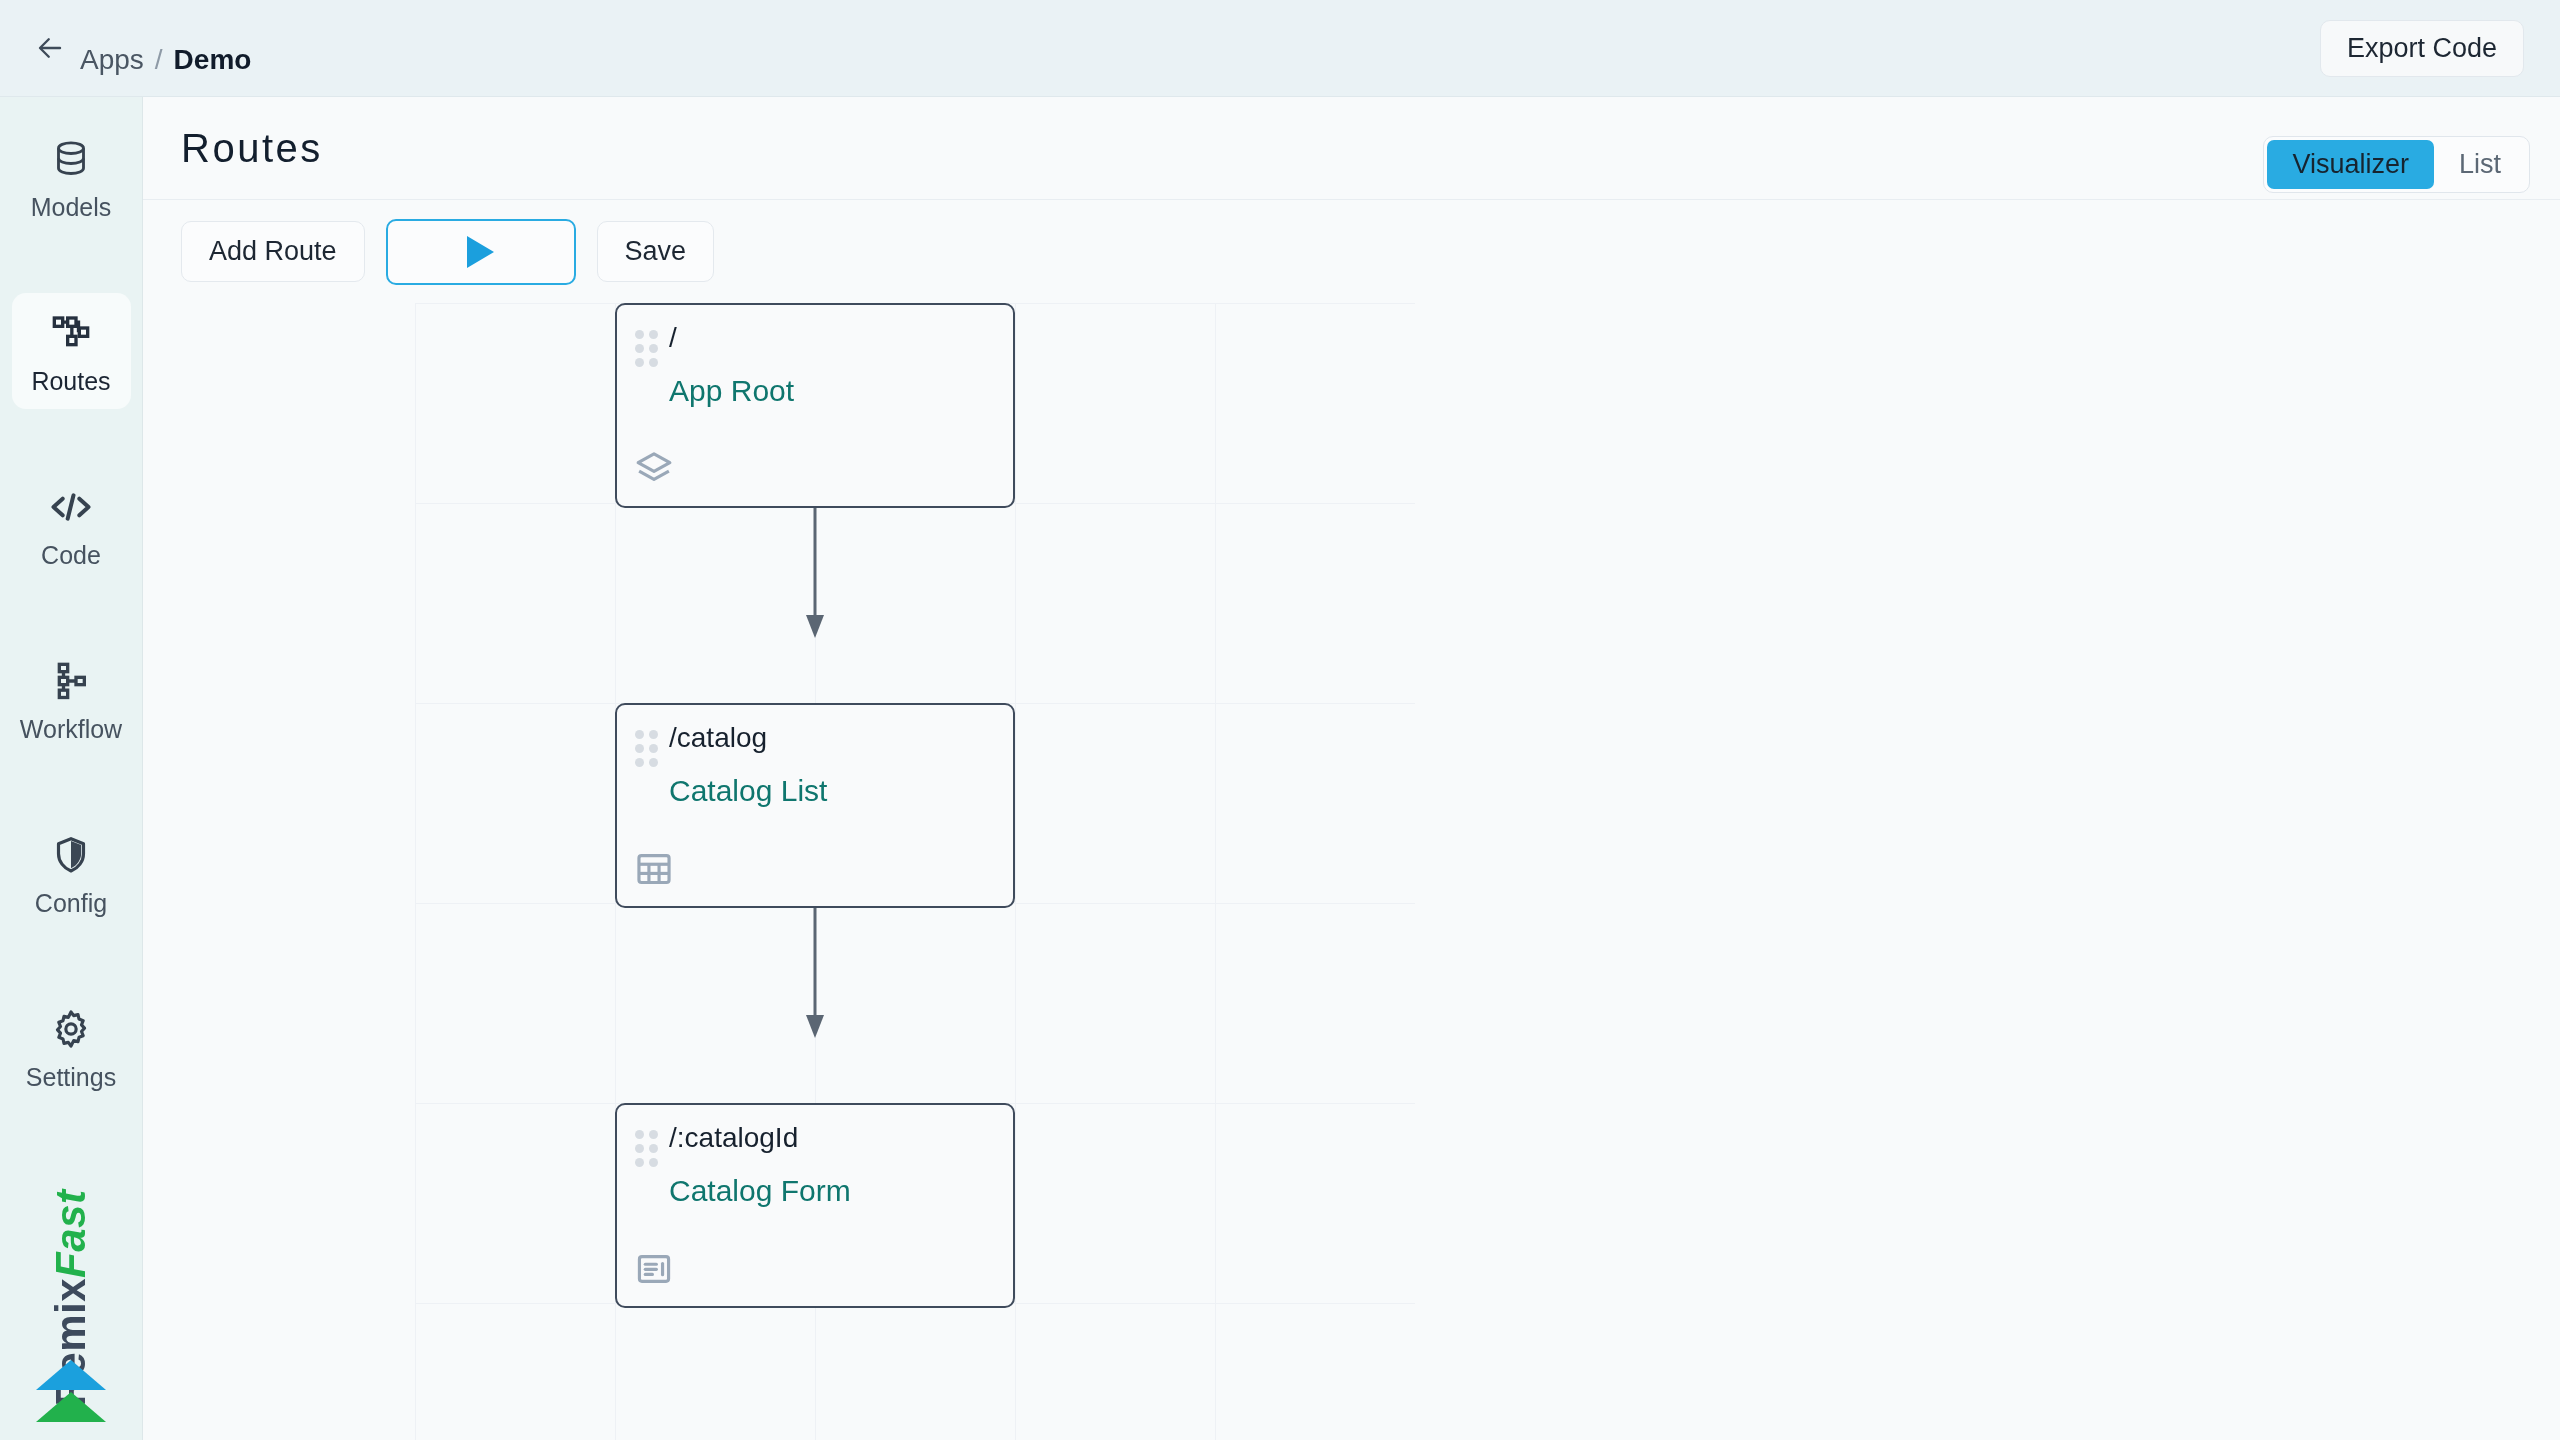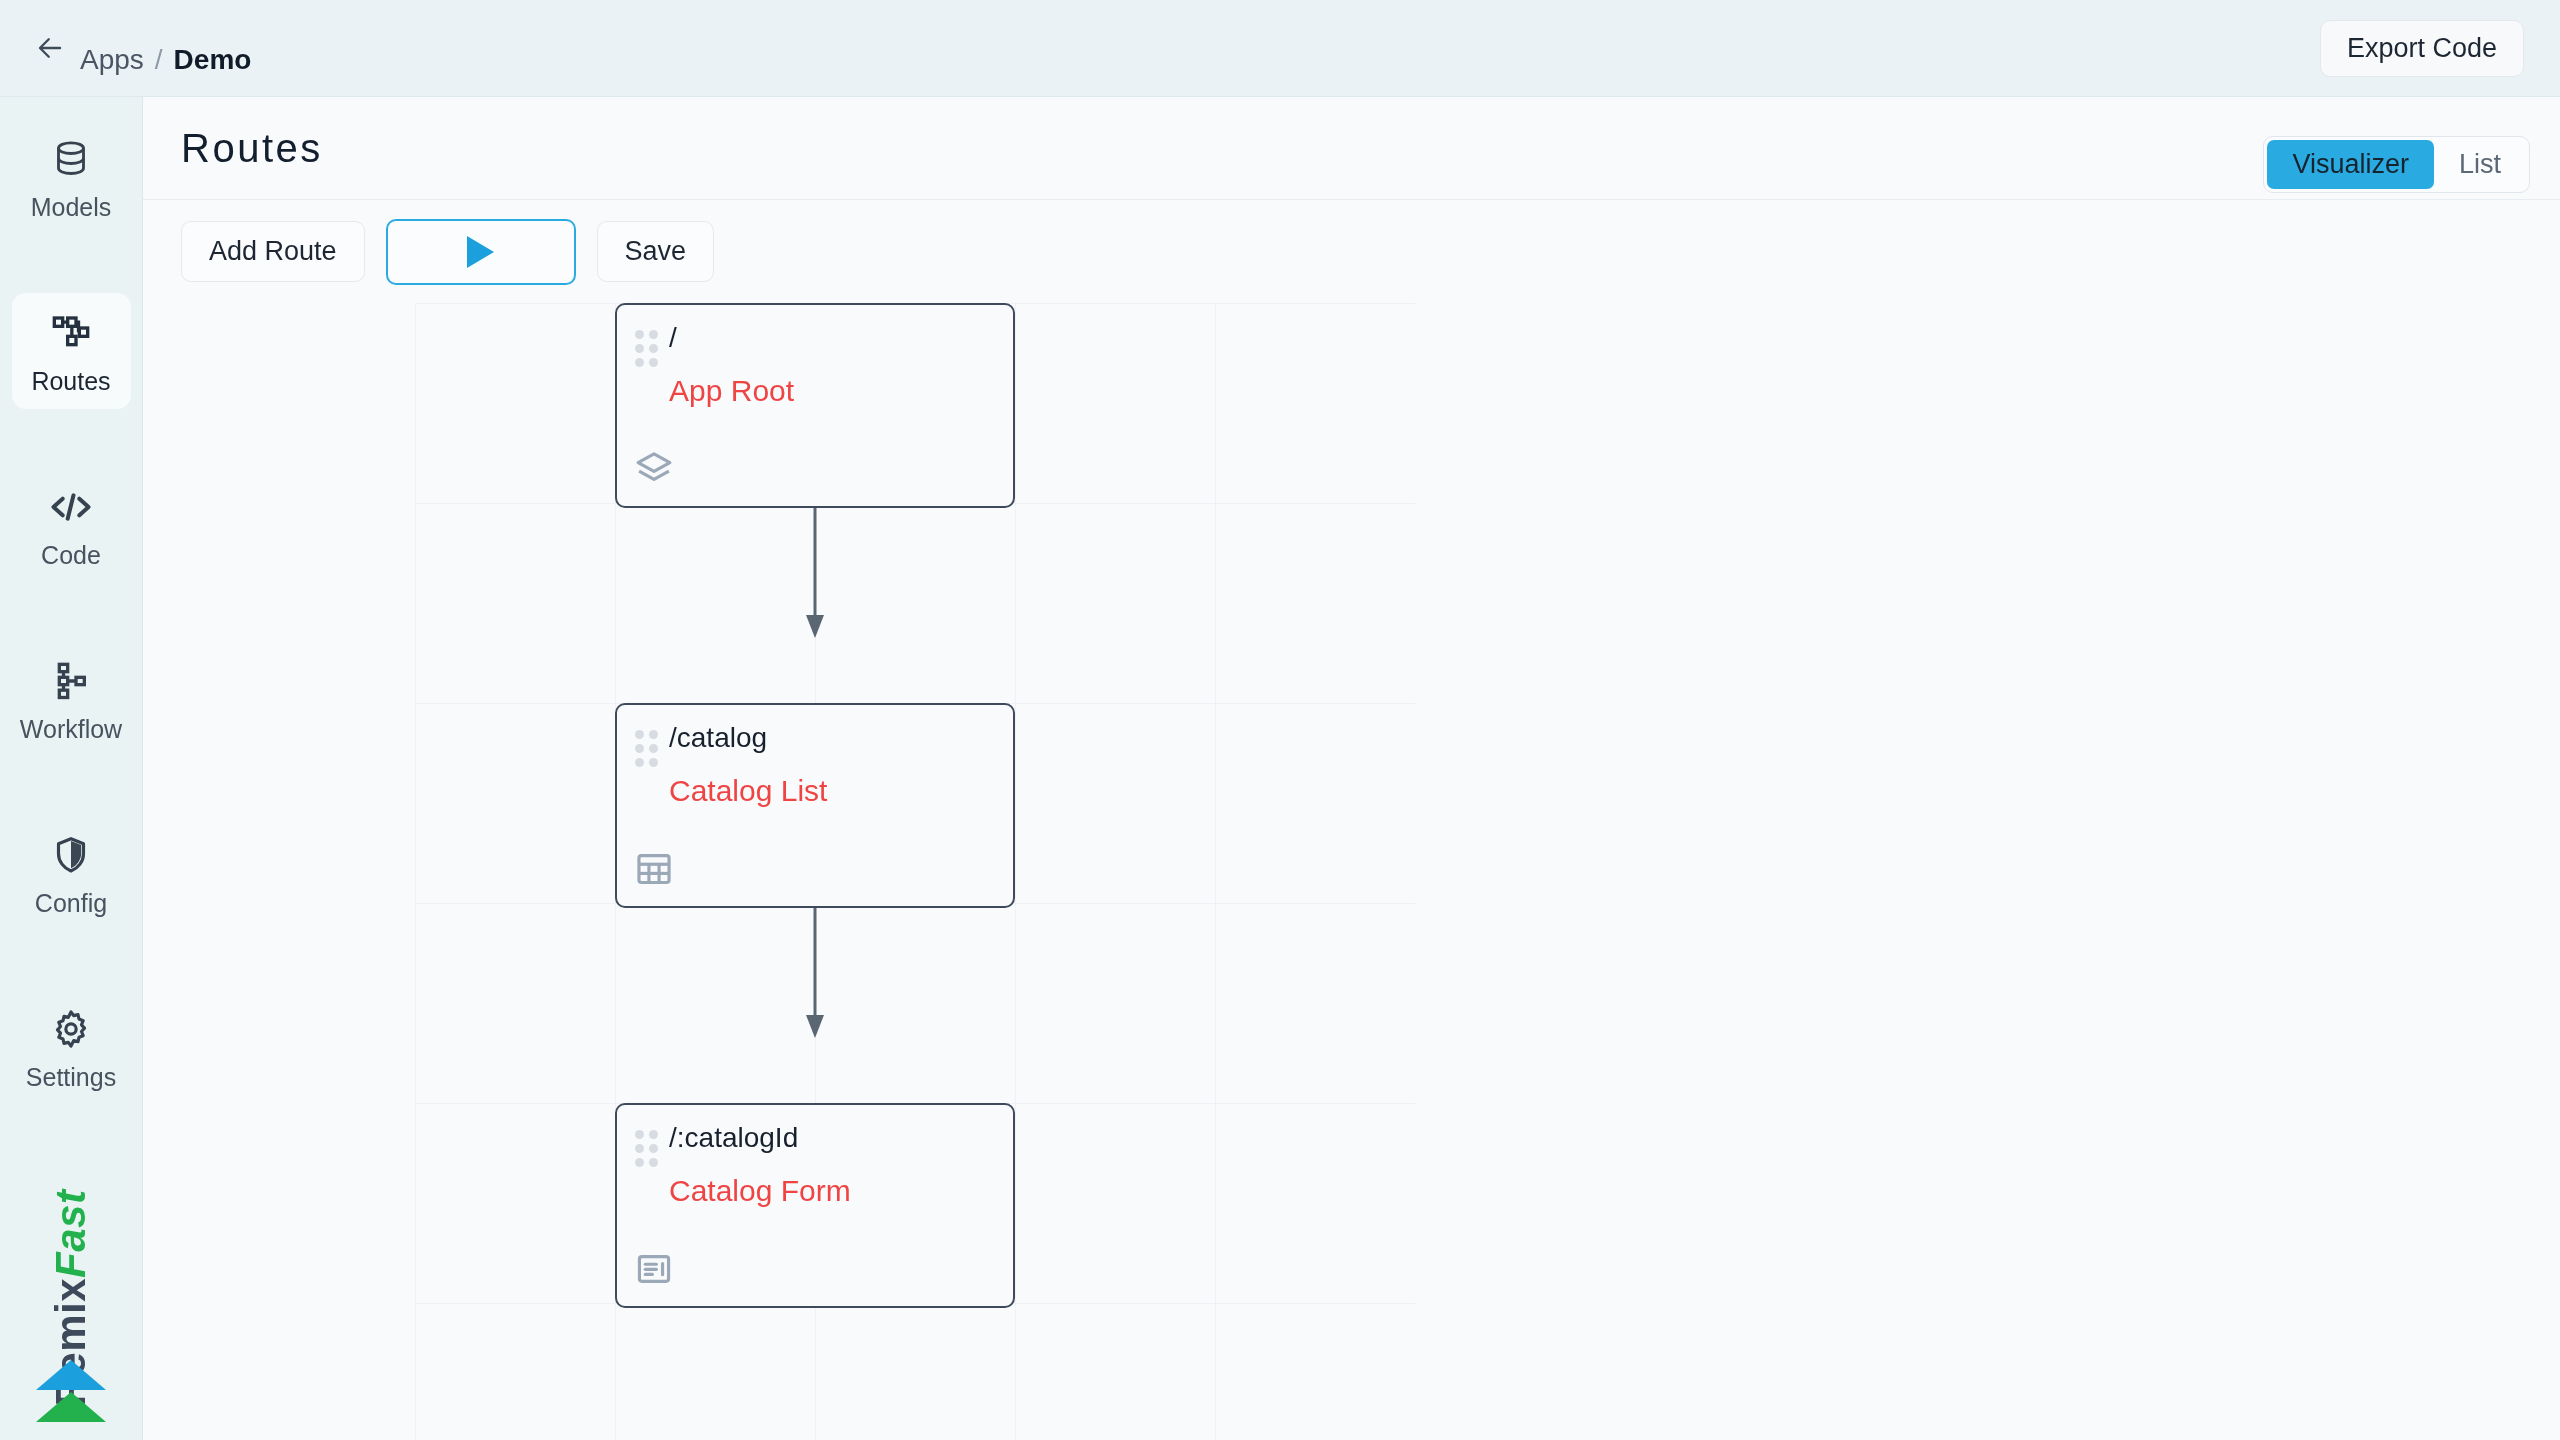--- a/index.html
+++ b/index.html
@@ -139,21 +139,21 @@
     border-radius: 10px;
     box-sizing: border-box;
   }
   .node-head { display: flex; align-items: flex-start; padding: 18px 0 0 18px; }
   .drag-dots {
     width: 22px; display: grid; grid-template-columns: 9px 9px; grid-gap: 5px;
     margin-top: 7px; margin-right: 12px; cursor: grab;
   }
   .dot { width: 9px; height: 9px; border-radius: 50%; background: #d7dce2; }
   .node-path { font-size: 28px; color: #17212e; line-height: 1.05; }
-  .node-title { font-size: 30px; color: #ef4444; margin: 7px 0 0 52px; }
+  .node-title { font-size: 30px; color: #0f766e; margin: 7px 0 0 52px; }
   .node-icon {
     position: absolute; left: 18px; bottom: 18px;
     color: #9aa8b8;
   }
 
   svg { display: block; }
   .edges { position: absolute; left: 0; top: 0; width: 1400px; height: 1200px; pointer-events: none; }
 </style>
 </head>
 <body>

